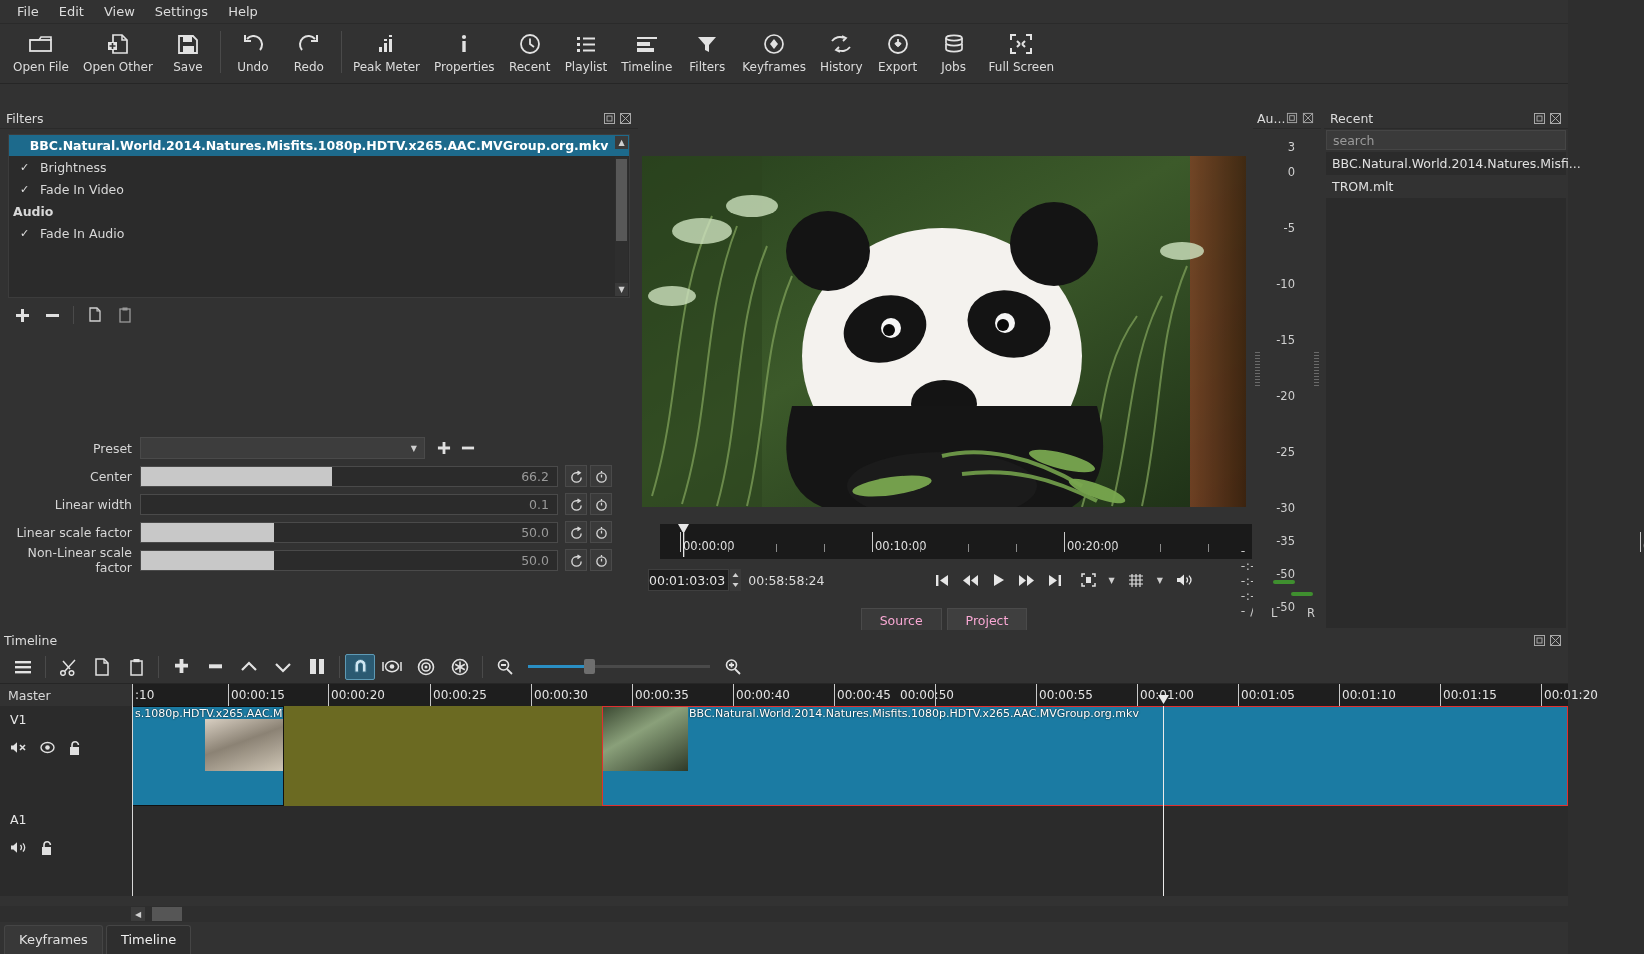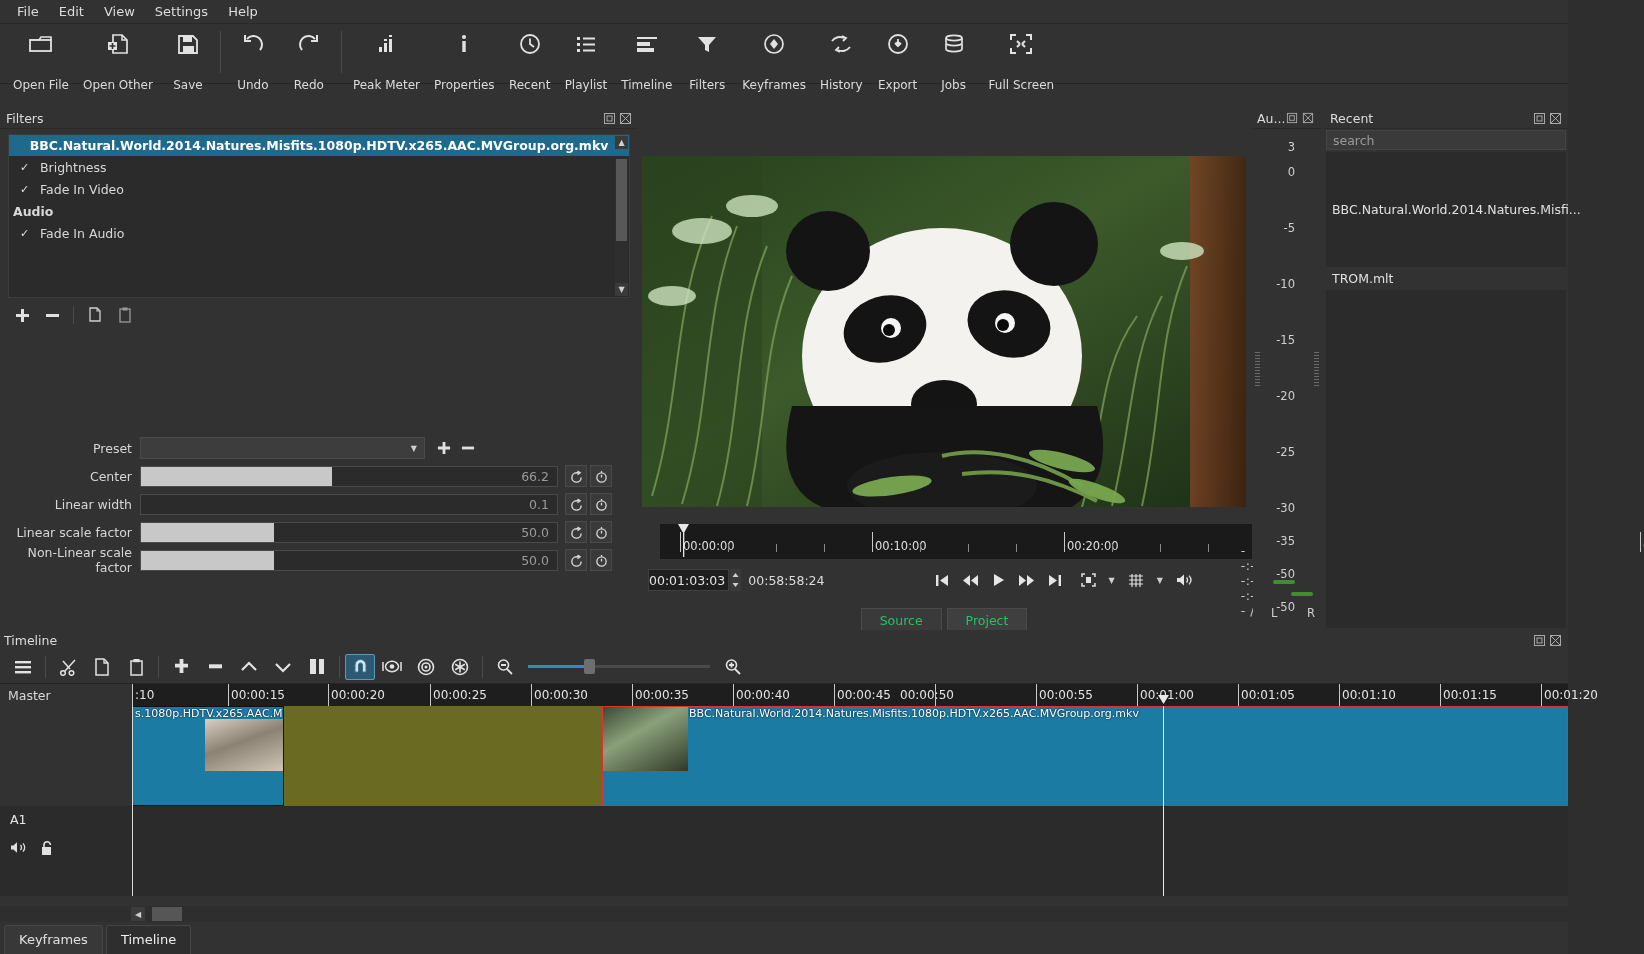--- a/index.html
+++ b/index.html
@@ -25,21 +25,21 @@
 
   
   .menubar{ height:24px; background:#323232; display:flex; align-items:center;
     padding-left:8px; gap:2px; border-bottom:1px solid #2a2a2a;}
   .menubar .mi{ padding:3px 9px; font-size:13px; color:#dcdcdc; cursor:default;}
 
   
   .toolbar{ height:60px; background:#323232; display:flex; align-items:flex-start;
     padding:5px 6px 0 6px; gap:0; border-bottom:1px solid #262626;}
   .tbtn{ width:auto; min-width:56px; padding:2px 7px 0 7px; display:flex; flex-direction:column;
-    align-items:center; justify-content:flex-start; cursor:default;gap:18px;}
+    align-items:center; justify-content:flex-start; cursor:default;}
   .tbtn .ic{ height:26px; display:flex; align-items:center; justify-content:center; color:#e2e2e2;}
   .tbtn .lb{ font-size:12px; color:#dcdcdc; margin-top:3px; white-space:nowrap;}
   .tbsep{ width:1px; background:#4a4a4a; height:42px; margin:2px 4px 0 4px;}
   svg{ display:block; }
 
   
   .body{ position:absolute; left:0; top:108px; width:1568px; height:522px; }
 
   .panelhdr{ height:21px; background:#323232; display:flex; align-items:center;
     font-size:12.5px; color:#dcdcdc; padding:0 4px; border-bottom:1px solid #2a2a2a;}
@@ -99,21 +99,21 @@
   .tcbox{ width:100px; height:22px; background:#1e1e1e; border:1px solid #3f3f3f;
     display:flex; align-items:center; justify-content:flex-end; padding-right:3px;
     font-size:12.5px; color:#e4e4e4;}
   .spin{ width:11px; height:22px; display:flex; flex-direction:column; justify-content:center;
     margin-left:1px; color:#c9c9c9; background:#3a3a3a;}
   .totaltc{ font-size:12.5px; color:#dcdcdc; margin-left:7px;}
   .tctrls{ display:flex; align-items:center; gap:13px; margin-left:110px; color:#e0e0e0;}
   .tcright{ margin-left:48px; font-size:12.5px; color:#c7c7c7; letter-spacing:.4px;}
   .chev{ font-size:8px; color:#cfcfcf;}
   .srcbtns{ position:absolute; left:2px; top:484px; width:604px; display:flex; gap:5px; justify-content:center;}
-  .sbtn{ padding:4px 18px; background:#3a3a3a; border:1px solid #4a4a4a; font-size:12.5px; color:#22c55e;}
+  .sbtn{ padding:4px 18px; background:#3a3a3a; border:1px solid #4a4a4a; font-size:12.5px; color:#f9a8d4;}
   .sbtn.active{ background:#3f3f3f; }
   .grip{ position:absolute; left:50%; top:516px; transform:translateX(-50%);
     font-size:10px; color:#7a7a7a; letter-spacing:2px;}
 
   
   .peak{ position:absolute; left:1253px; top:0; width:68px; height:522px; background:#323232;}
   .peakscale{ position:absolute; left:0; top:24px; width:46px; bottom:40px;}
   .dbl{ position:absolute; right:4px; font-size:11.5px; color:#d0d0d0;}
   .meterbars{ position:absolute; left:20px; bottom:30px; width:44px; height:30px;}
   .mbar{ position:absolute; width:22px; height:4px; background:#3f8f2f; border-radius:2px;}
@@ -121,21 +121,21 @@
     justify-content:space-between; font-size:11.5px; color:#d0d0d0;}
   .vgrip{ position:absolute; width:5px; height:34px; top:244px;
     background:repeating-linear-gradient(to bottom,#6a6a6a 0 1px,transparent 1px 3px);}
 
   
   .recent{ position:absolute; left:1324px; top:0; width:244px; height:522px; background:#323232;}
   .search{ position:absolute; left:2px; top:22px; width:240px; height:20px;
     background:#3a3a3a; border:1px solid #454545; display:flex; align-items:center;
     padding-left:6px; font-size:12.5px; color:#9a9a9a;}
   .rlist{ position:absolute; left:2px; top:44px; width:240px; bottom:2px; background:#2b2b2b;}
-  .ritem{ height:23px; display:flex; align-items:center; padding-left:6px; font-size:12.5px; color:#e0e0e0;margin-top:46px;}
+  .ritem{ height:23px; display:flex; align-items:center; padding-left:6px; font-size:12.5px; color:#e0e0e0;}
   .ritem.alt{ background:#323232;}
 
   
   .tlpanel{ position:absolute; left:0; top:630px; width:1568px; height:324px; background:#323232;}
   .tlhdr{ height:20px; display:flex; align-items:center; font-size:12.5px; color:#dcdcdc; padding-left:4px;}
   .tltoolbar{ height:34px; background:#323232; display:flex; align-items:center;
     padding-left:6px; gap:0; border-bottom:1px solid #262626;}
   .tlbtn{ width:34px; height:28px; display:flex; align-items:center; justify-content:center; color:#e2e2e2;}
   .tlbtn.on{ background:#2b5a72; border:1px solid #5e9ab5; border-radius:2px; width:30px; height:26px;}
   .tlsep{ width:1px; height:22px; background:#4a4a4a; margin:0 5px;}
@@ -953,20 +953,43 @@
       <div class="rlabel" style="left:1409px">00:01:20</div>
       <div class="phtri" style="left:1026px;top:11px">
         <svg width="11" height="10" viewBox="0 0 11 10">
             <path d="M0 0h11L5.5 9z" fill="#eaeaea"></path>
           </svg>
       </div>
     </div>
 
     <div class="trackarea">
 
+      <div class="thead" style="top:0;height:100px;background:#2b2b2b">
+        <div class="nm">V1</div>
+        <div class="icons">
+          <span>
+              <svg width="17" height="13" viewBox="0 0 17 13">
+                <path d="M1 4.5h2.4L7 1.3v10.4L3.4 8.5H1z" fill="#e0e0e0"></path>
+                <path d="M10 4l5 5M15 4l-5 5" stroke="#e0e0e0" stroke-width="1.6"></path>
+              </svg>
+            </span>
+          <span>
+              <svg width="15" height="13" viewBox="0 0 15 13">
+                <ellipse cx="7.5" cy="6.5" rx="6.5" ry="5" fill="none" stroke="#e0e0e0" stroke-width="1.4"></ellipse>
+                <circle cx="7.5" cy="6.5" r="2.3" fill="#e0e0e0"></circle>
+              </svg>
+            </span>
+          <span>
+              <svg width="14" height="15" viewBox="0 0 14 15">
+                <rect x="2" y="6" width="9" height="8" fill="#e0e0e0"></rect>
+                <path d="M4 6V4a3.2 3.2 0 0 1 6.4 0" fill="none" stroke="#e0e0e0" stroke-width="1.6"></path>
+              </svg>
+            </span>
+        </div>
+      </div>
       <div class="trackbg" style="top:0;height:100px;background:#6b6a22">
         <div class="clip" style="left:0;width:152px;background:#6b6a22;border:none"></div>
         <div class="clip" style="left:0;width:152px">
           <div class="cl">s.1080p.HDTV.x265.AAC.MVGroup.org.</div>
           <div class="thumb" style="right:0;width:78px;background:linear-gradient(160deg,#d8cfc2,#8b8274 45%,#cfc6b6);"></div>
         </div>
         <div class="clip" style="left:470px;right:0;border:1px solid #e03030">
           <div class="cl" style="left:86px">BBC.Natural.World.2014.Natures.Misfits.1080p.HDTV.x265.AAC.MVGroup.org.mkv</div>
           <div class="thumb" style="left:0;width:85px;top:0;height:64px;background:linear-gradient(150deg,#3c4a33,#8aa07a 40%,#2f3a28);"></div>
         </div>

